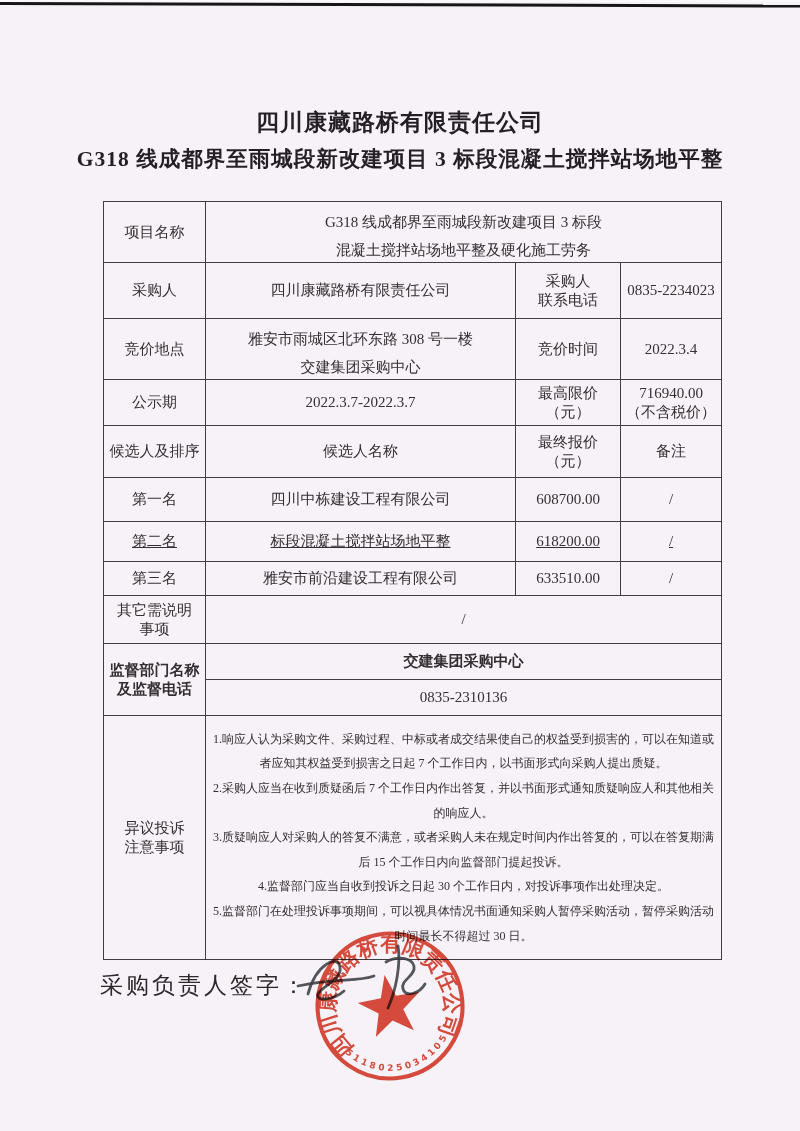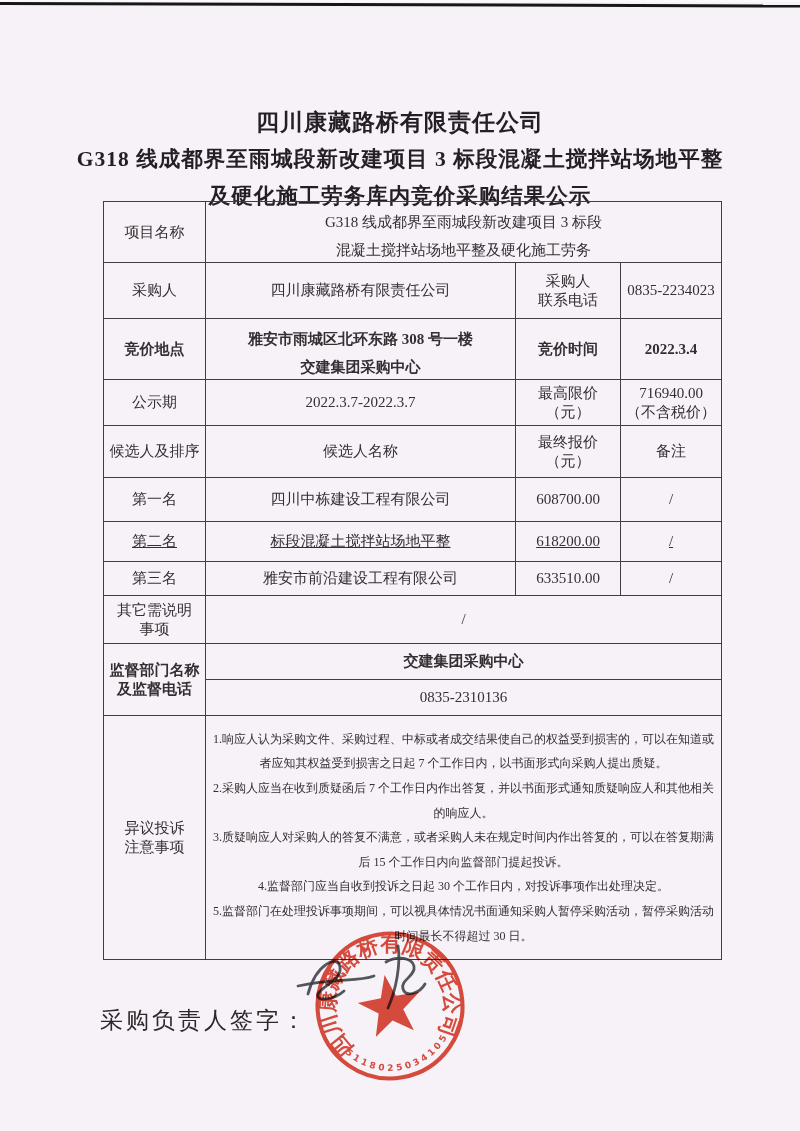--- a/index.html
+++ b/index.html
@@ -28,33 +28,33 @@
   table.doc{
     position:absolute;left:103px;top:201px;width:618px;
     border-collapse:collapse;table-layout:fixed;
   }
   table.doc td{
     border:1.6px solid #413d41;
     text-align:center;vertical-align:middle;
     font-size:15px;padding:2px 4px;
     overflow:hidden;
   }
-  .r1{height:60px;} .r2{height:56px;} .r3{height:56px;font-weight:bold;} .r4{height:46px;}
+  .r1{height:60px;} .r2{height:56px;} .r3{height:56px;} .r4{height:46px;}
   .r5{height:52px;} .r6{height:44px;} .r7{height:40px;text-decoration:underline;} .r8{height:34px;}
   .r9{height:48px;} .r10a{height:36px;font-weight:bold;} .r10b{height:36px;} .r11{height:244px;}
   .two div{line-height:20px;margin-top:8px;}
   .tight div{line-height:19px;}
   td.left{text-align:left;padding-left:12px;}
   td.notice-cell{
     text-align:justify;vertical-align:middle;
     padding:8px 9px 8px 10px;
   }
   .notice-cell div{font-size:12px;line-height:24.6px;}
   .sign-row{
-    position:absolute;left:100px;top:1005px;
+    position:absolute;left:100px;top:970px;
     font-size:23px;letter-spacing:3px;color:#2c282c;
   }
   .scribble{position:absolute;left:292px;top:936px;}
   .scribble path{stroke:#3b4046;stroke-width:2.8;fill:none;stroke-linecap:round;opacity:.88;}
   .seal-wrap{
     position:absolute;left:278px;top:894px;width:224px;height:224px;
     transform:rotate(-10deg);
     mix-blend-mode:multiply;opacity:.92;
   }
   .seal-wrap svg{width:100%;height:100%;}
@@ -66,21 +66,20 @@
 </head>
 <body>
 
 <div class="sheet">
   <div class="scan-edge-top"></div>
   <div class="scan-edge"></div>
 
   <div class="titles">
     <div class="t1">四川康藏路桥有限责任公司</div>
     <div class="t2">G318 线成都界至雨城段新改建项目 3 标段混凝土搅拌站场地平整</div>
-    <div class="t3">及硬化施工劳务库内竞价采购结果公示</div>
   </div>
 
   <table class="doc">
     <colgroup>
       <col style="width:102px">
         <col style="width:310px">
         <col style="width:105px">
         <col style="width:101px">
     </colgroup>
 

